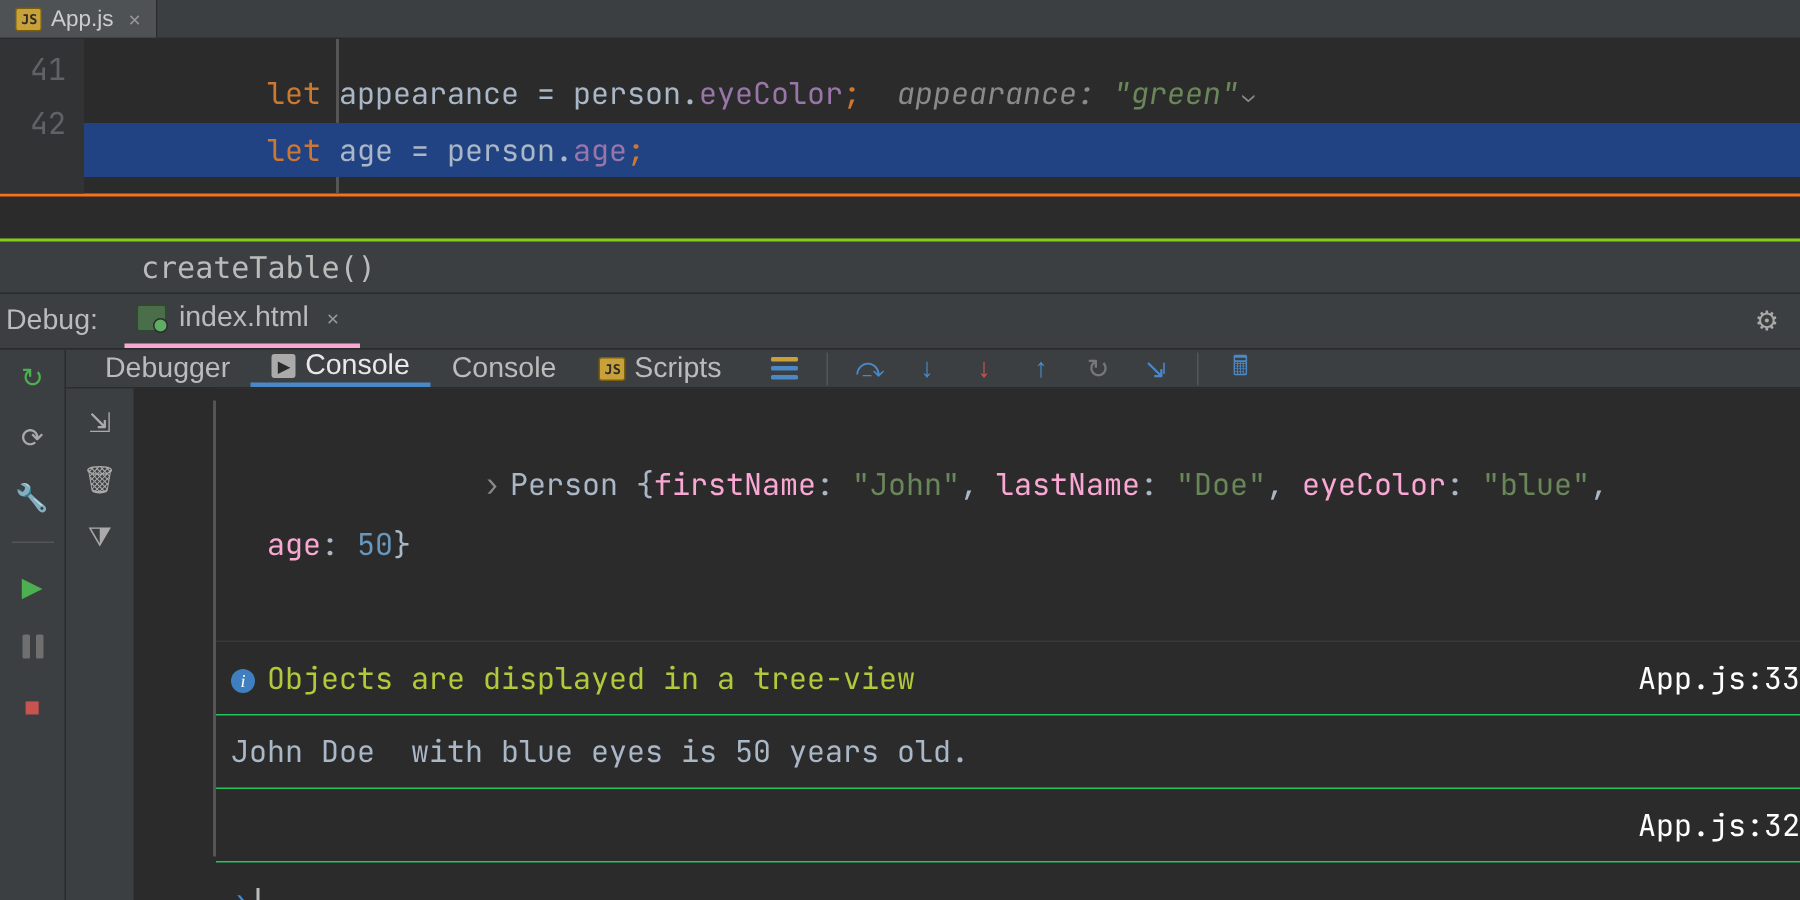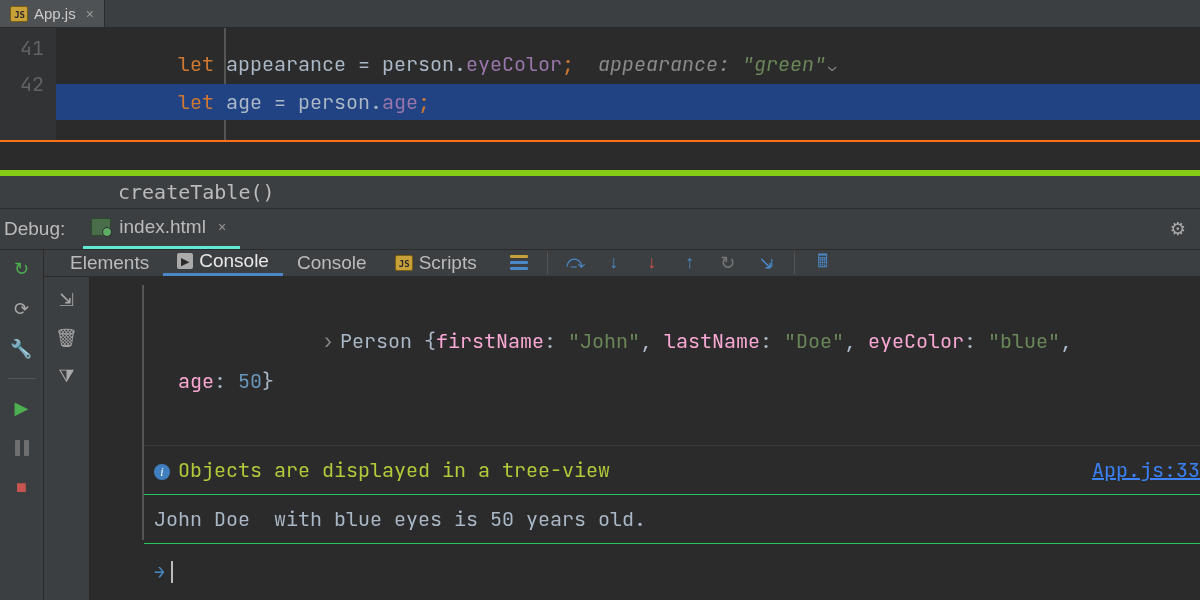--- a/index.html
+++ b/index.html
@@ -22,26 +22,26 @@
   .tok-kw { color: #cc7832; }
   .tok-ident { color: #a9b7c6; }
   .tok-prop { color: #9876aa; }
   .tok-punct { color: #cc7832; }
   .tok-str { color: #6a8759; }
   .inlay { color: #8a8a8a; font-style: italic; padding-left: 24px; }
   .inlay-chev { color: #8a8a8a; font-style: normal; padding-left: 2px; font-size: 14px; vertical-align: middle; }
   .divider-v { position: absolute; left: 168px; top: 0; bottom: 0; width: 2px; background: #555; }
 
   
-  .crumb { height: 40px; background: #3c3f41; display: flex; align-items: center; padding-left: 118px; font-family: monospace; font-size: 20px; color: #bbb; border-top: 6px solid #84cc16; margin-top: 28px; }
+  .crumb { height: 40px; background: #3c3f41; display: flex; align-items: center; padding-left: 94px; font-family: monospace; font-size: 20px; color: #bbb; border-top: 2px solid #84cc16; margin-top: 28px; }
 
   
   .debugtitle { height: 44px; background: #3c3f41; display: flex; align-items: center; font-size: 19px; color: #bbb; border-top: 1px solid #2b2b2b; border-bottom: 1px solid #2b2b2b; }
   .debugtitle .lbl { padding: 0 18px 0 4px; }
-  .debugtitle .run-tab { display: flex; align-items: center; gap: 8px; height: 100%; padding: 0 14px 0 8px; border-bottom: 3px solid #5eead4; }
+  .debugtitle .run-tab { display: flex; align-items: center; gap: 8px; height: 100%; padding: 0 14px 0 8px; border-bottom: 3px solid #f9a8d4; }
   .html-badge { width: 20px; height: 18px; background: #4a6d4a; border: 1px solid #2e4a2e; border-radius: 2px; position: relative; display: inline-block; }
   .html-badge::after { content: ""; position: absolute; right: -2px; bottom: -2px; width: 8px; height: 8px; background: #5fad65; border-radius: 50%; border: 1px solid #2b2b2b; }
   .gear { margin-left: auto; margin-right: 14px; font-size: 18px; color: #aaa; }
 
   
   .lower { flex: 1 1 auto; display: flex; background: #2b2b2b; overflow: hidden; }
   .actioncol { width: 44px; background: #3c3f41; display: flex; flex-direction: column; align-items: center; padding-top: 8px; gap: 18px; border-right: 1px solid #2b2b2b; }
   .aicon { width: 22px; height: 22px; display: flex; align-items: center; justify-content: center; font-size: 18px; color: #aaa; }
   .aicon.green { color: #4caf50; }
   .aicon.red { color: #c75450; }
@@ -67,21 +67,21 @@
   .hamb span:last-child { background: #4a88c7; }
 
   
   .consolewrap { flex: 1 1 auto; display: flex; }
   .concol { width: 46px; background: #3c3f41; display: flex; flex-direction: column; align-items: center; gap: 16px; padding-top: 12px; border-right: 1px solid #2b2b2b; }
   .concol2 { width: 54px; background: #2b2b2b; position: relative; }
   .concol2::after { content:""; position:absolute; top:8px; right:0; width:2px; height: calc(100% - 68px); background:#555; }
   .conbody { flex: 1 1 auto; font-family: "JetBrains Mono","Consolas",monospace; font-size: 20px; line-height: 40px; color: #a9b7c6; overflow:hidden; }
   .conrow { display: flex; border-bottom: 1px solid #22c55e; padding: 4px 0 4px 10px; }
   .conrow .msg { flex: 1 1 auto; white-space: pre-wrap; }
-  .conrow .src { color: #3b82f6; text-decoration: underline; padding-right: 0; padding-left: 16px; }
+  .conrow .src { color: #ffffff; padding-right: 0; padding-left: 16px; }
   .obj-key { color: #f9a8d4; }
   .obj-num { color: #6897bb; text-align: center; }
   .info-i { display: inline-flex; width: 16px; height: 16px; border-radius: 50%; background: #3f7fbf; color: #fff; font-size: 12px; font-style: italic; font-family: serif; align-items: center; justify-content: center; margin-right: 8px; vertical-align: 1px; }
   .info-msg { color: #b2c93a; }
   .expand-caret { color: #888; padding-right: 6px; }
   .prompt-row { padding: 8px 0 8px 10px; display:flex; align-items:center; }
   .prompt-arrow { color: #4a88c7; font-size: 18px; padding-right: 6px; }
   .caret { display:inline-block; width:2px; height:22px; background:#bbb; vertical-align:-4px; }
 </style>
 </head>
@@ -137,21 +137,21 @@
             <span></span>
           </span>
         </span>
       <span class="aicon red">■</span>
     </div>
 
     <div class="lowermain">
 
       <div class="dtabs">
         <div class="dtab">
-            <span>Elements</span>
+            <span>Debugger</span>
           </div>
         <div class="dtab active">
             <span class="play-badge">▶</span>
             <span>Console</span>
           </div>
         <div class="dtab">
             <span>Console</span>
           </div>
         <div class="dtab">
             <span class="file-js-badge">JS</span>
@@ -190,20 +190,24 @@
               <span class="expand-caret">›</span><span>Person </span><span>{</span><span class="obj-key">firstName</span>: <span class="tok-str">"John"</span>, <span class="obj-key">lastName</span>: <span class="tok-str">"Doe"</span>, <span class="obj-key">eyeColor</span>: <span class="tok-str">"blue"</span>,<br>&nbsp;&nbsp;<span class="obj-key">age</span>: <span class="obj-num">50</span><span>}</span>
             </div>
           </div>
           <div class="conrow">
             <div class="msg"><span class="info-i">i</span><span class="info-msg">Objects are displayed in a tree-view</span></div>
             <div class="src">App.js:33</div>
           </div>
           <div class="conrow">
             <div class="msg"><span>John Doe  with blue eyes is 50 years old.</span></div>
           </div>
+          <div class="conrow">
+            <div class="msg"><span></span></div>
+            <div class="src">App.js:32</div>
+          </div>
           <div class="prompt-row">
             <span class="prompt-arrow">→</span>
               <span class="caret"></span>
           </div>
         </div>
       </div>
     </div>
   </div>
 </div>
 

